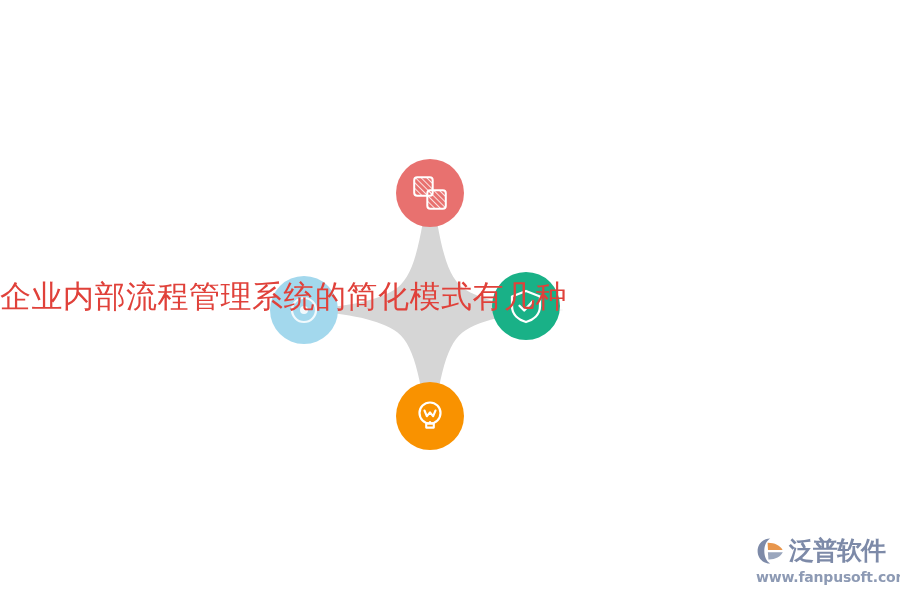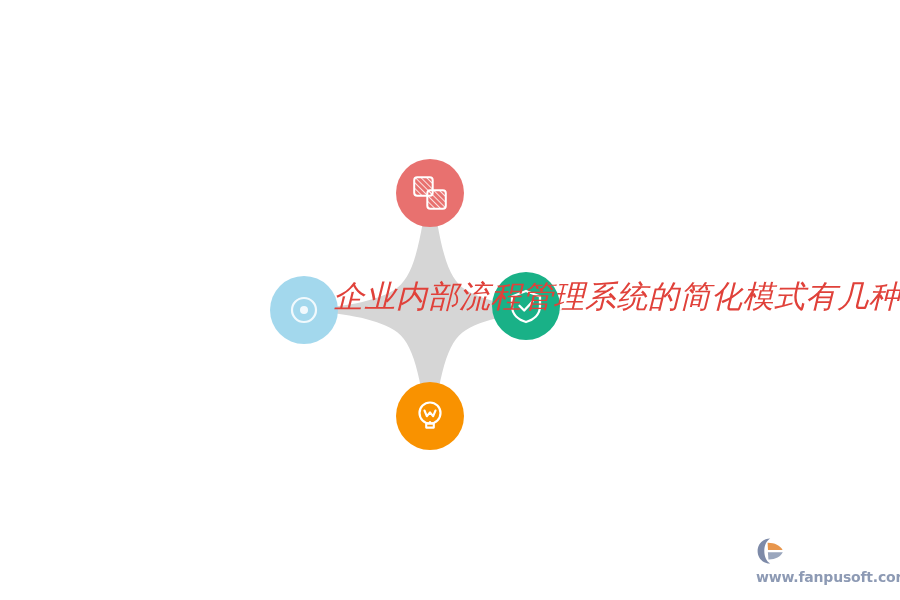--- a/index.html
+++ b/index.html
@@ -55,28 +55,27 @@
     height: 38px;
     display: block;
   }
 
   
   #headline {
     position: absolute;
     left: 0;
     top: 281px;
     width: 900px;
-    text-align: right;
+    text-align: left;
     font-family: "DejaVu Sans", "Liberation Sans", sans-serif;
     font-size: 31px;
     line-height: 1;
     letter-spacing: 0.5px;
     color: #e0413a;
     white-space: nowrap;
-    font-style: italic;
   }
 
   
   #logo {
     position: absolute;
     right: 12px;
     bottom: 10px;
     width: 132px;
     height: 56px;
   }
@@ -168,17 +167,18 @@
   <div id="headline">企业内部流程管理系统的简化模式有几种</div>
 
   <div id="logo">
     <div class="logo-row">
       <svg class="logo-mark" viewBox="0 0 30 30">
         <path d="M14.2 2.4 C6.6 2.4 1.6 8.2 1.6 15 C1.6 21.8 6.6 27.6 14.2 27.6
                  C10.4 25.2 8.3 20.6 8.3 15 C8.3 9.4 10.4 4.8 14.2 2.4 Z" fill="#7d8aa8"></path>
         <path d="M11.6 6.8 C18.2 6.6 24.0 9.4 26.6 14.0 L12.0 14.0 Z" fill="#e8964c"></path>
         <path d="M11.9 16.2 L26.8 16.2 C24.6 20.8 19.0 23.6 12.4 23.4 Z" fill="#9aa6bd"></path>
       </svg>
+      <span class="logo-word">泛普软件</span>
     </div>
     <div class="logo-url">www.fanpusoft.com</div>
   </div>
 
 </div>
 
 </body></html>

